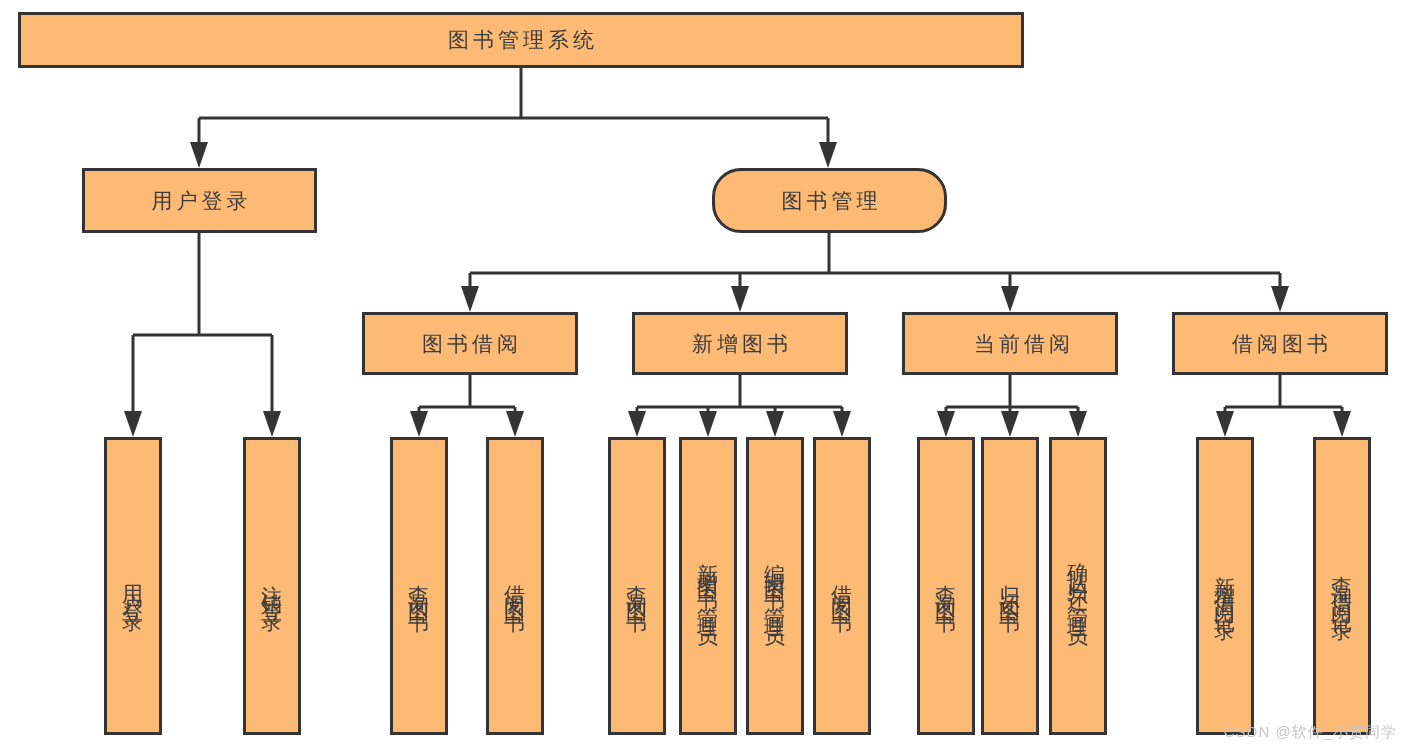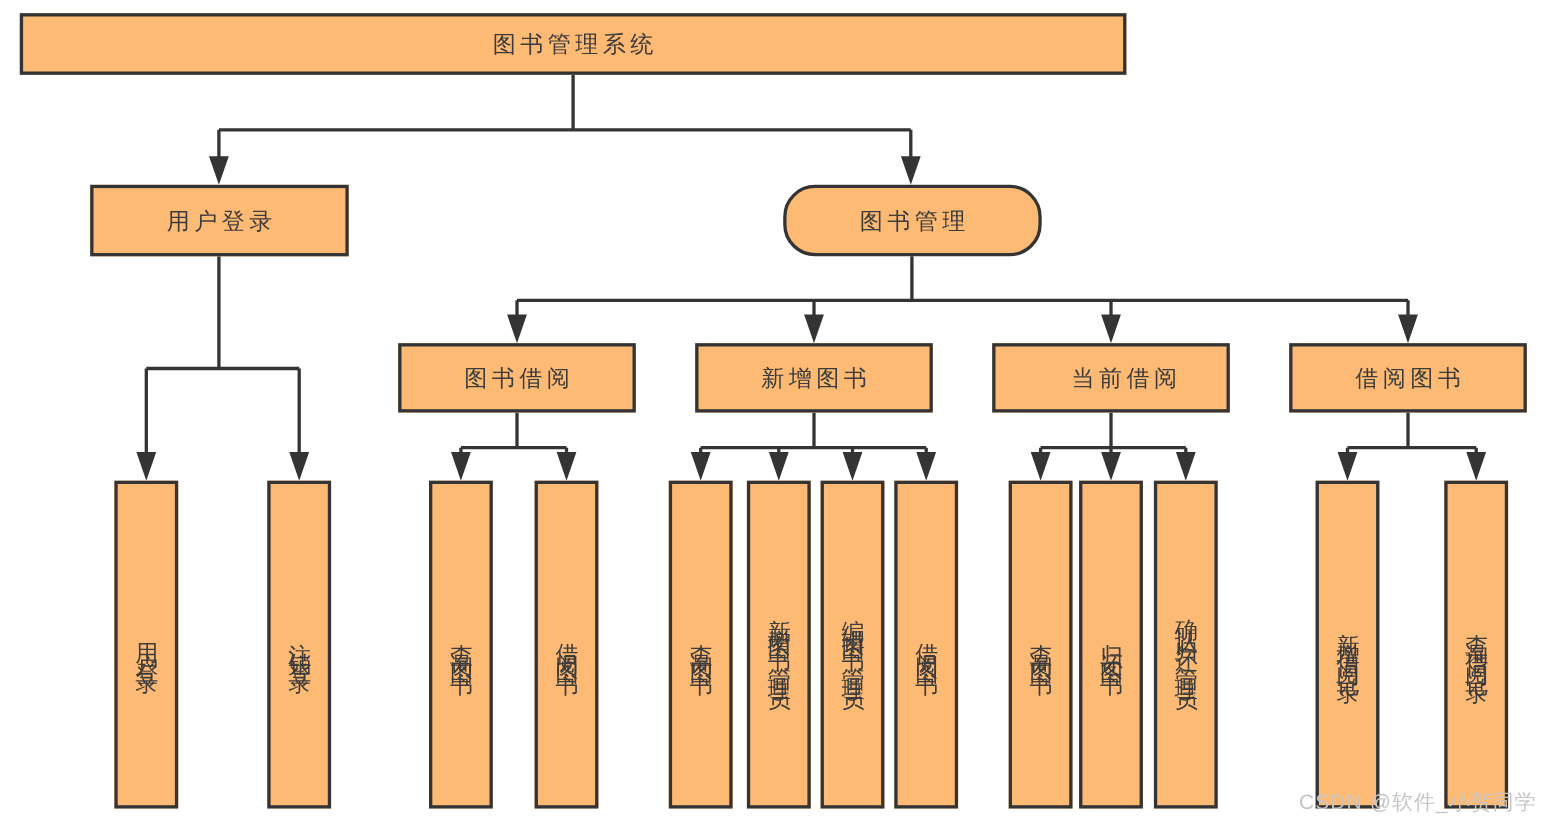--- a/index.html
+++ b/index.html
@@ -38,21 +38,21 @@
     text-orientation: mixed;
     font-size: 21px;
     letter-spacing: 9px;
     line-height: 1;
     white-space: nowrap;
   }
   .watermark {
     position: absolute;
     right: 8px;
     bottom: 5px;
-    font-size: 19px;
+    font-size: 15px;
     letter-spacing: 1px;
     color: #c6c6c6;
     z-index: 5;
     white-space: nowrap;
   }
 </style>
 </head>
 <body>
 
 <div class="stage">

